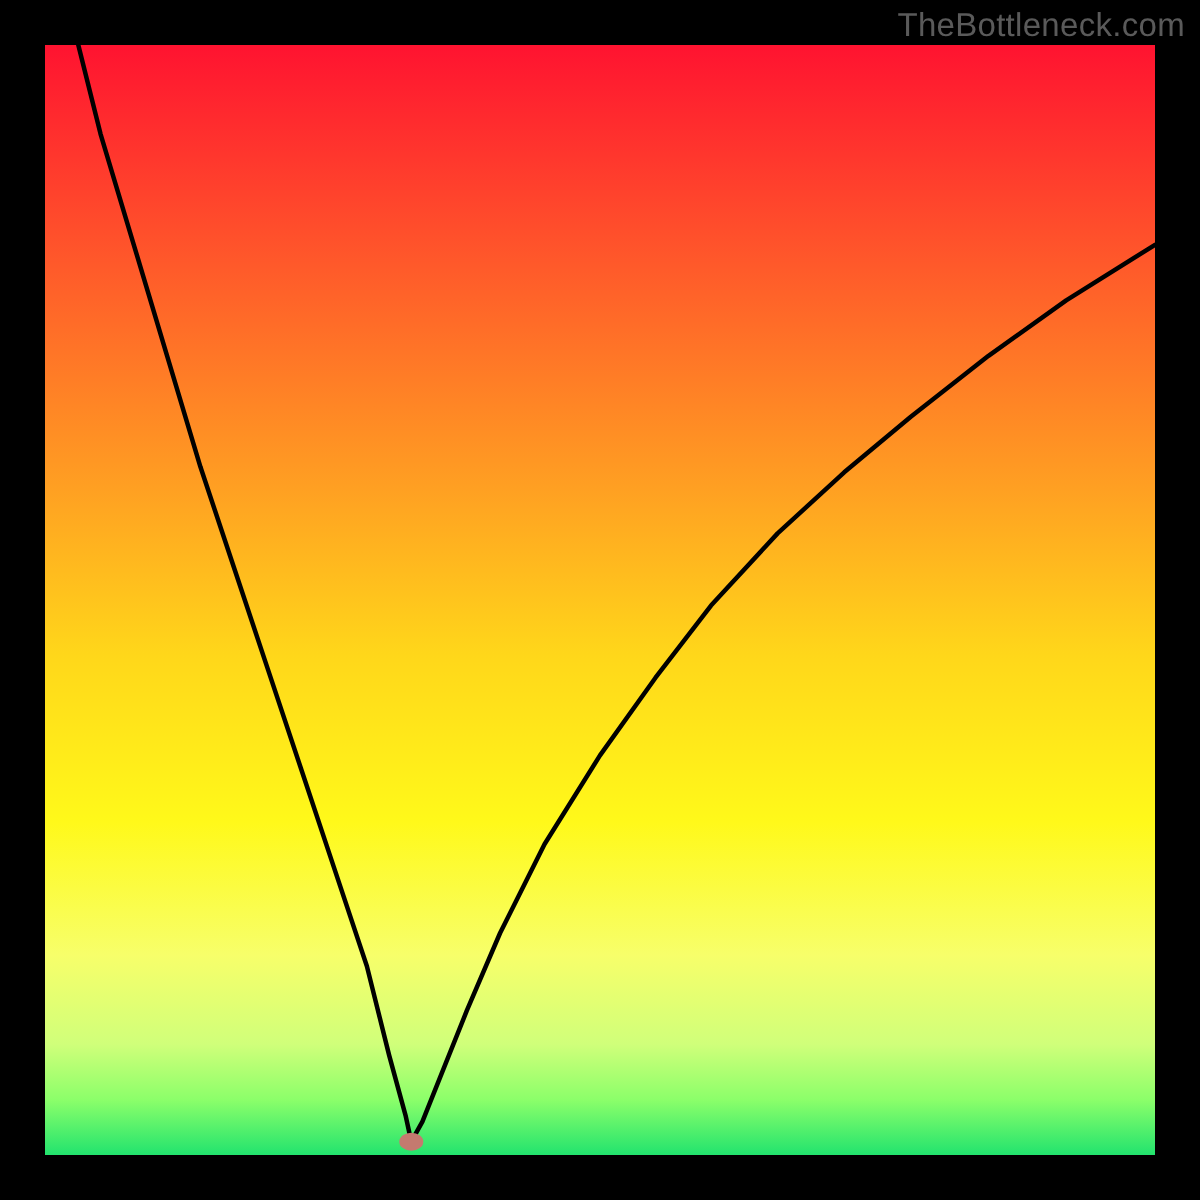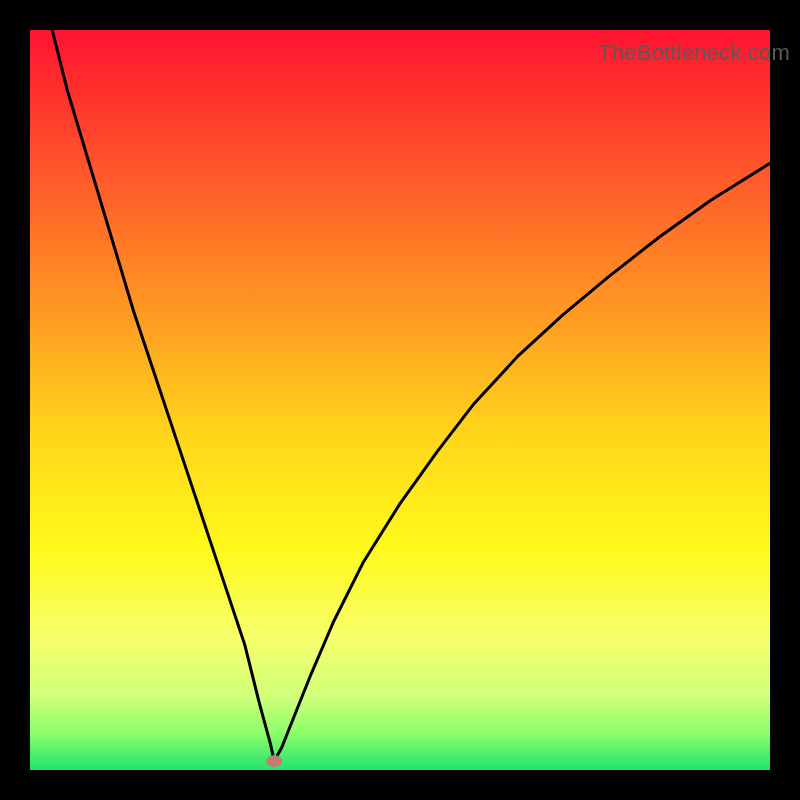--- a/index.html
+++ b/index.html
@@ -19,21 +19,20 @@
   }
   .watermark {
     position: absolute;
     top: 4px;
     right: 10px;
     color: #5a5a5a;
     font-size: 22px;
     font-weight: 400;
     letter-spacing: 0.2px;
     z-index: 20;
-    margin-top: 36px;
   }
   .plot-outer {
     position: absolute;
     left: 30px;
     top: 30px;
     width: 740px;
     height: 740px;
     background: #000;
   }
   .plot {

